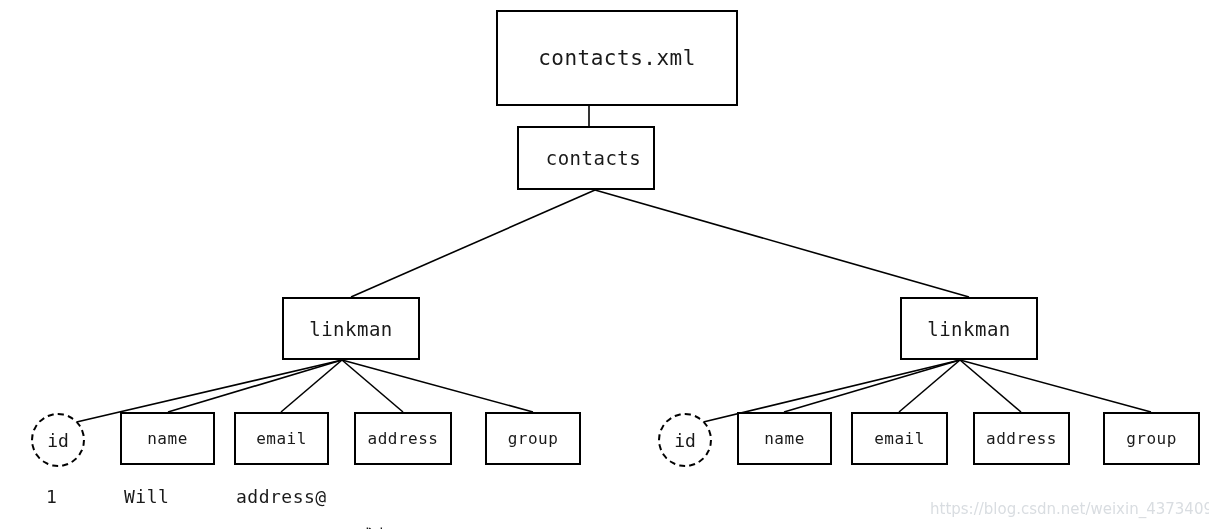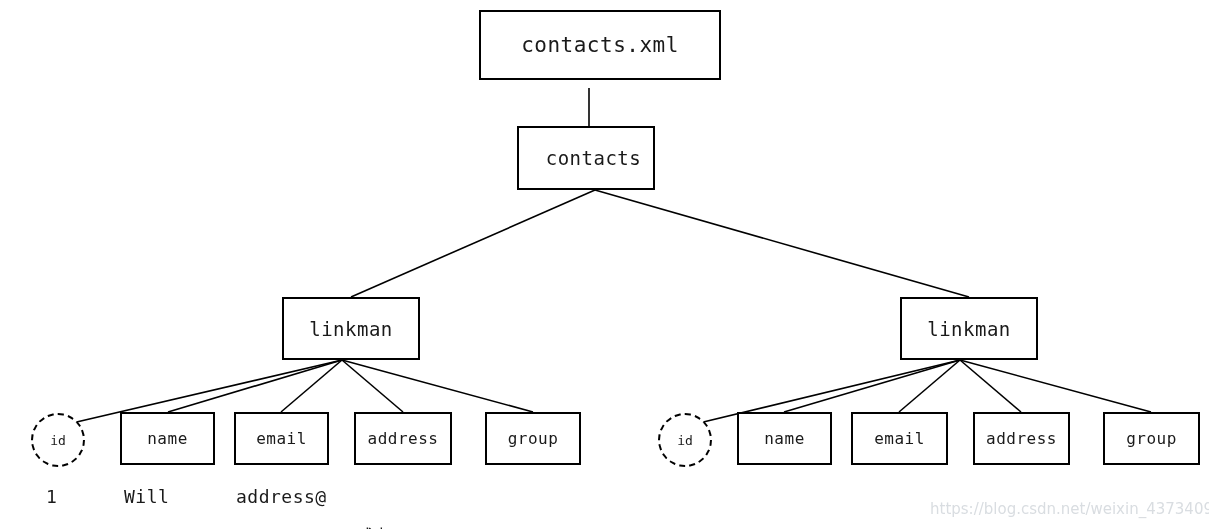--- a/index.html
+++ b/index.html
@@ -45,21 +45,21 @@
   .node-circle {
     position: absolute;
     box-sizing: border-box;
     border: 2px dashed #000000;
     border-radius: 50%;
     background: #ffffff;
     display: flex;
     align-items: center;
     justify-content: center;
     font-family: "DejaVu Sans Mono", "Liberation Mono", monospace;
-    font-size: 13px;
+    font-size: 18px;
     color: #1a1a1a;
   }
   .value-label {
     position: absolute;
     font-family: "DejaVu Sans Mono", "Liberation Mono", monospace;
     font-size: 18px;
     color: #1a1a1a;
     white-space: nowrap;
     letter-spacing: 0.5px;
   }
@@ -102,21 +102,21 @@
       <line x1="342" y1="360" x2="533" y2="412"></line>
 
       <line x1="960" y1="360" x2="695" y2="424"></line>
       <line x1="960" y1="360" x2="784" y2="412"></line>
       <line x1="960" y1="360" x2="899" y2="412"></line>
       <line x1="960" y1="360" x2="1021" y2="412"></line>
       <line x1="960" y1="360" x2="1151" y2="412"></line>
     </g>
   </svg>
 
-  <div class="node node-root" style="left: 479px; top: 10px; width: 242px; height: 70px;">contacts.xml</div>
+  <div class="node node-root" style="left: 496px; top: 10px; width: 242px; height: 96px;">contacts.xml</div>
 
   <div class="node node-branch" style="left: 517px; top: 126px; width: 138px; height: 64px; padding-left: 15px;">contacts</div>
 
   <div class="node node-branch" style="left: 282px; top: 297px; width: 138px; height: 63px;">linkman</div>
 
   <div class="node node-branch" style="left: 900px; top: 297px; width: 138px; height: 63px;">linkman</div>
 
   <div id="leaf-layer">
       <div class="node-circle" style="left: 31px; top: 413px; width: 54px; height: 54px;">id</div>
       <div class="node node-leaf" style="left: 120px; top: 412px; width: 95px; height: 53px;">name</div>

